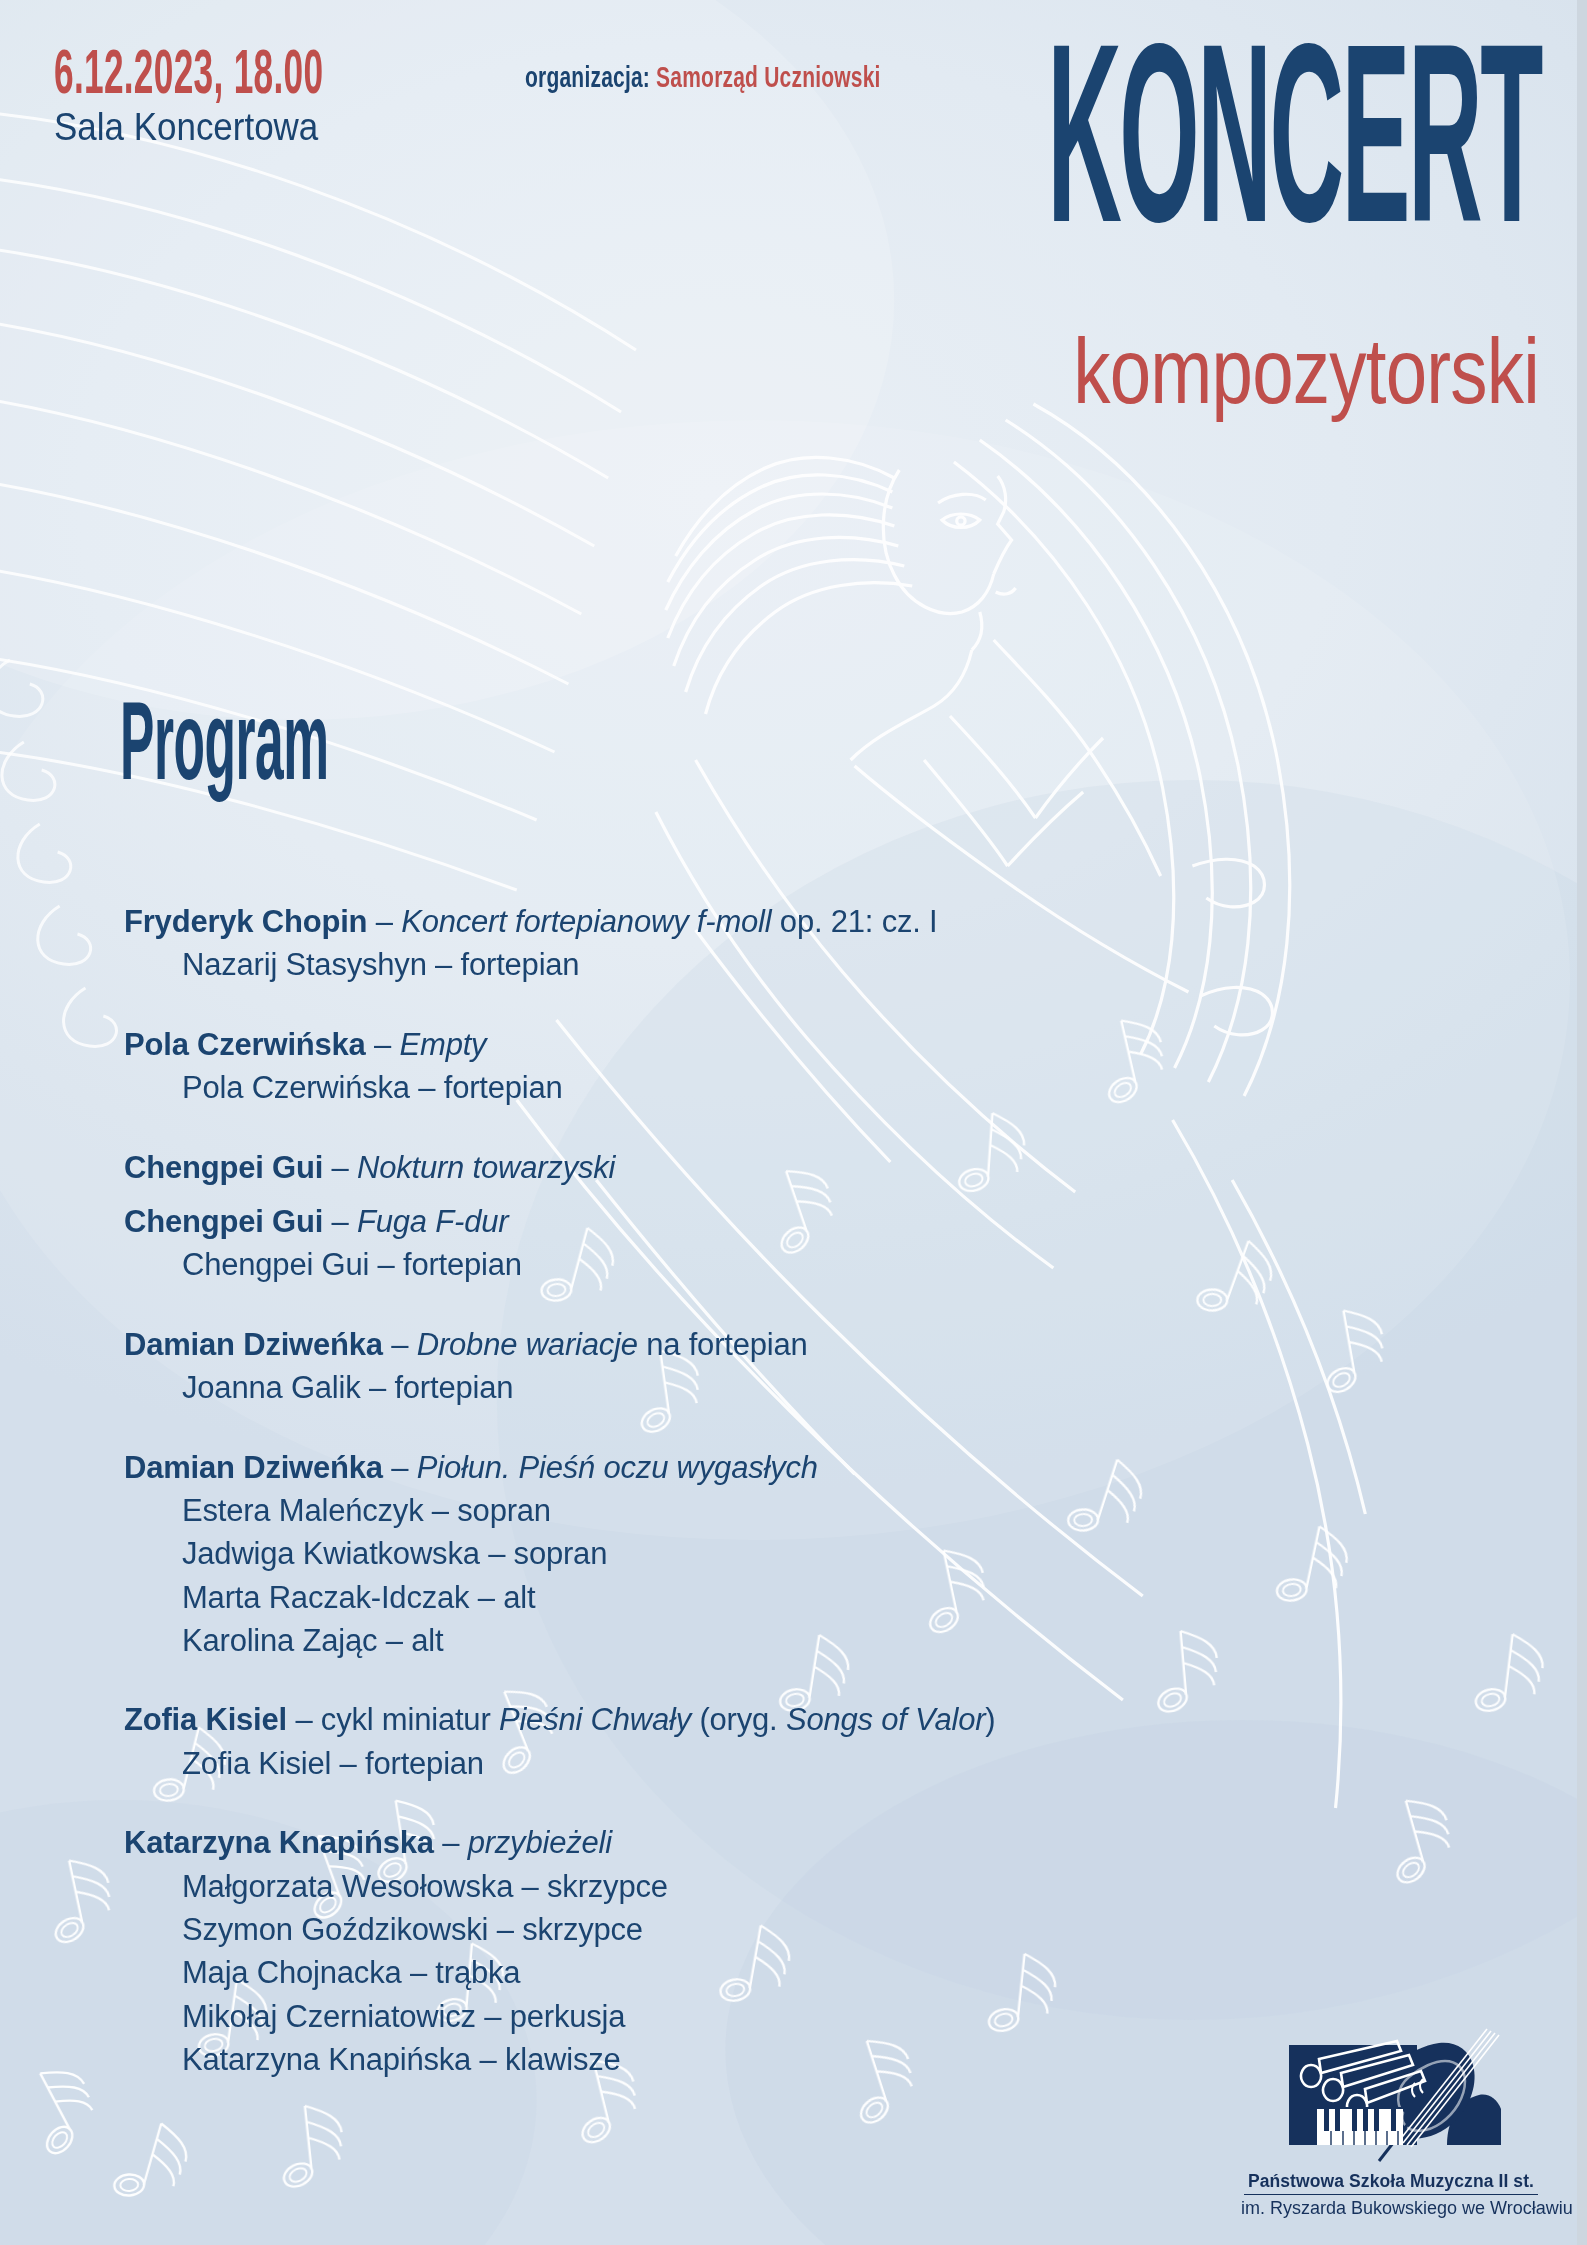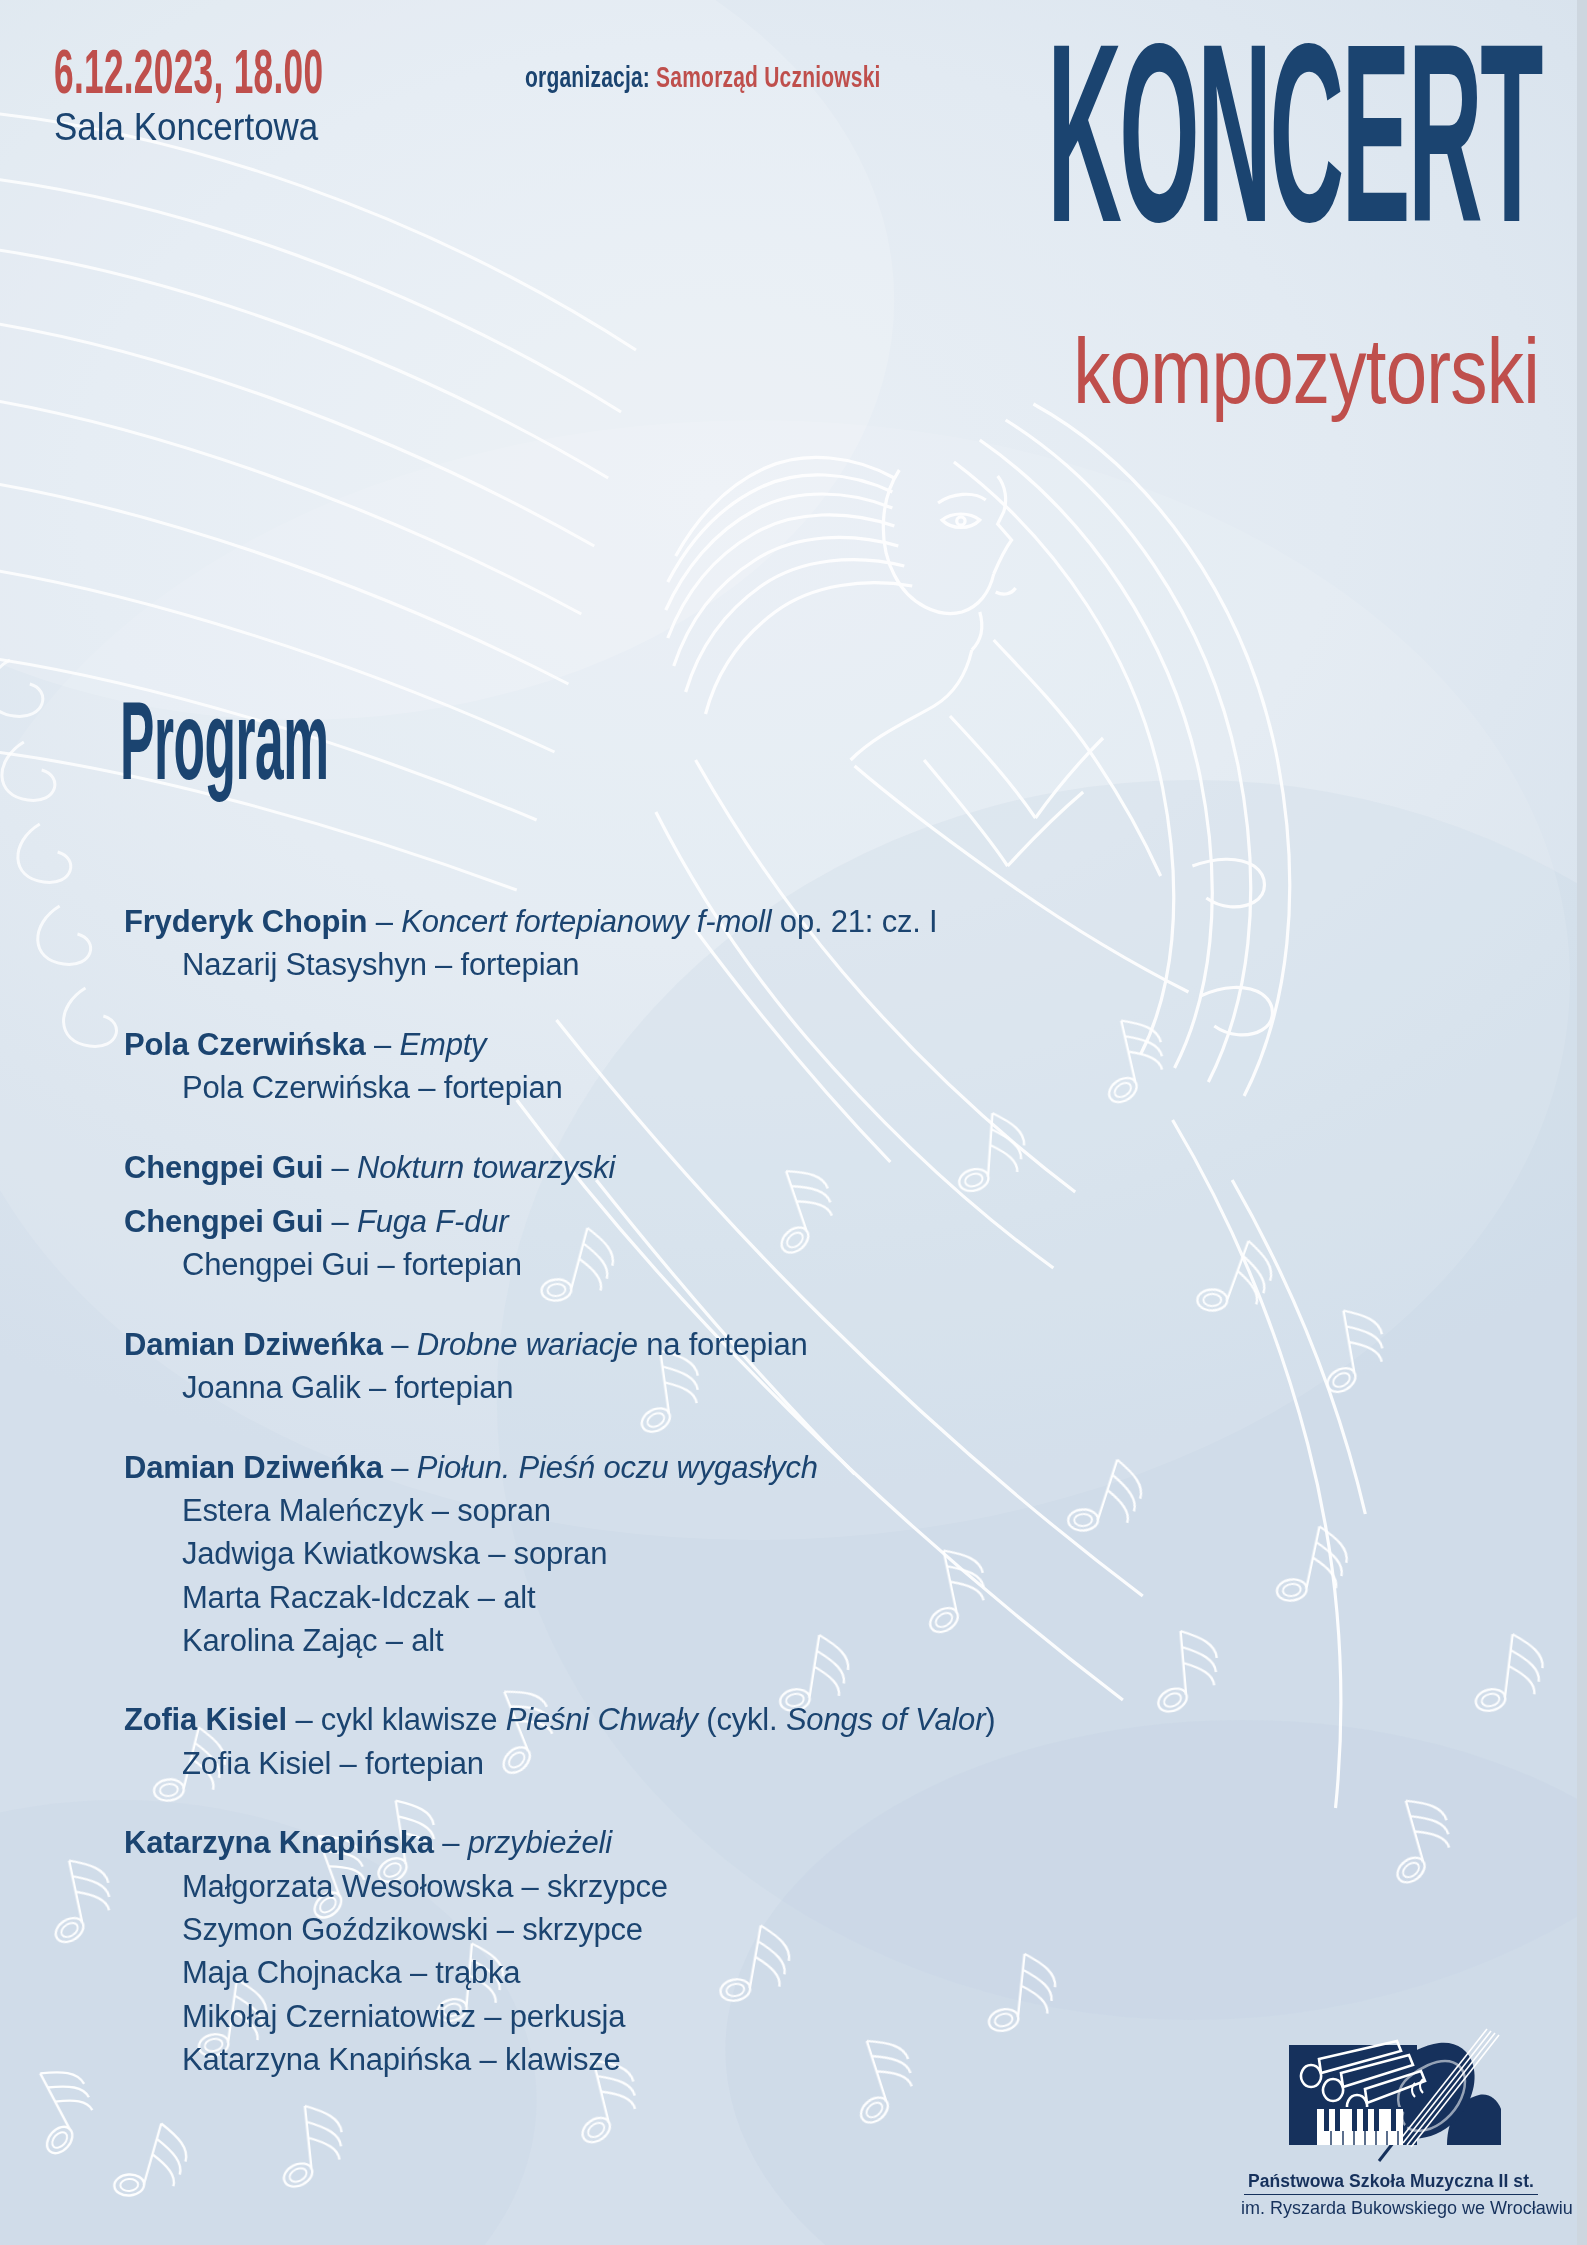--- a/index.html
+++ b/index.html
@@ -339,21 +339,21 @@
         <div class="prog-perf">Joanna Galik – fortepian</div>
       </div>
       <div class="prog-item">
         <div class="prog-title"><span class="composer">Damian Dziweńka</span> <span class="plain">–</span> <span class="work">Piołun. Pieśń oczu wygasłych</span></div>
         <div class="prog-perf">Estera Maleńczyk – sopran</div>
         <div class="prog-perf">Jadwiga Kwiatkowska – sopran</div>
         <div class="prog-perf">Marta Raczak-Idczak – alt</div>
         <div class="prog-perf">Karolina Zając – alt</div>
       </div>
       <div class="prog-item">
-        <div class="prog-title"><span class="composer">Zofia Kisiel</span> <span class="plain">–</span> <span class="plain">cykl klawisze</span> <span class="work">Pieśni Chwały</span> <span class="plain">(cykl.</span> <span class="work">Songs of Valor</span><span class="plain">)</span></div>
+        <div class="prog-title"><span class="composer">Zofia Kisiel</span> <span class="plain">–</span> <span class="plain">cykl miniatur</span> <span class="work">Pieśni Chwały</span> <span class="plain">(oryg.</span> <span class="work">Songs of Valor</span><span class="plain">)</span></div>
         <div class="prog-perf">Zofia Kisiel – fortepian</div>
       </div>
       <div class="prog-item">
         <div class="prog-title"><span class="composer">Katarzyna Knapińska</span> <span class="plain">–</span> <span class="work">przybieżeli</span></div>
         <div class="prog-perf">Małgorzata Wesołowska – skrzypce</div>
         <div class="prog-perf">Szymon Goździkowski – skrzypce</div>
         <div class="prog-perf">Maja Chojnacka – trąbka</div>
         <div class="prog-perf">Mikołaj Czerniatowicz – perkusja</div>
         <div class="prog-perf">Katarzyna Knapińska – klawisze</div>
       </div>

